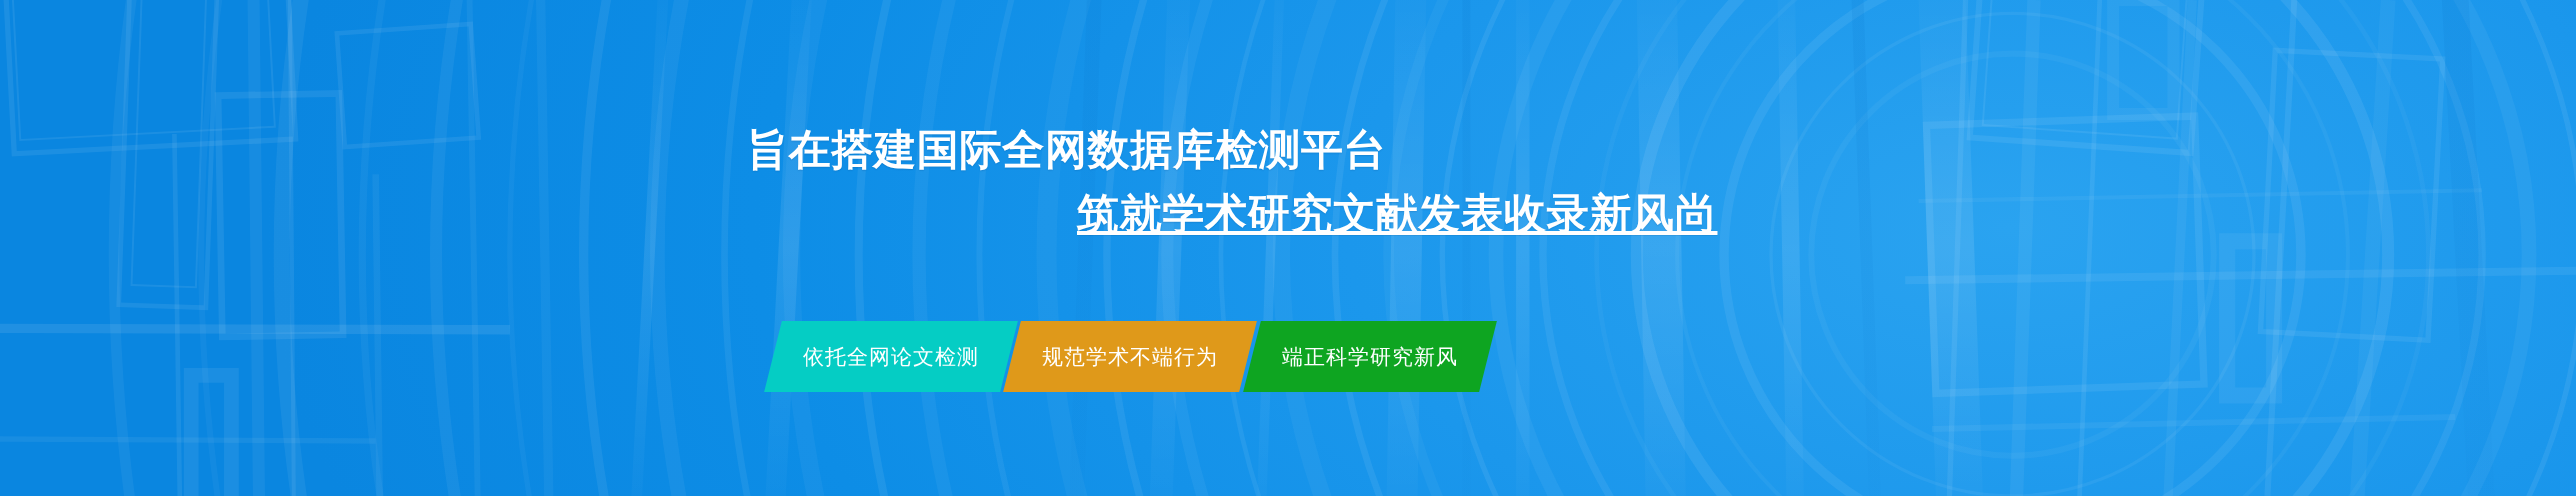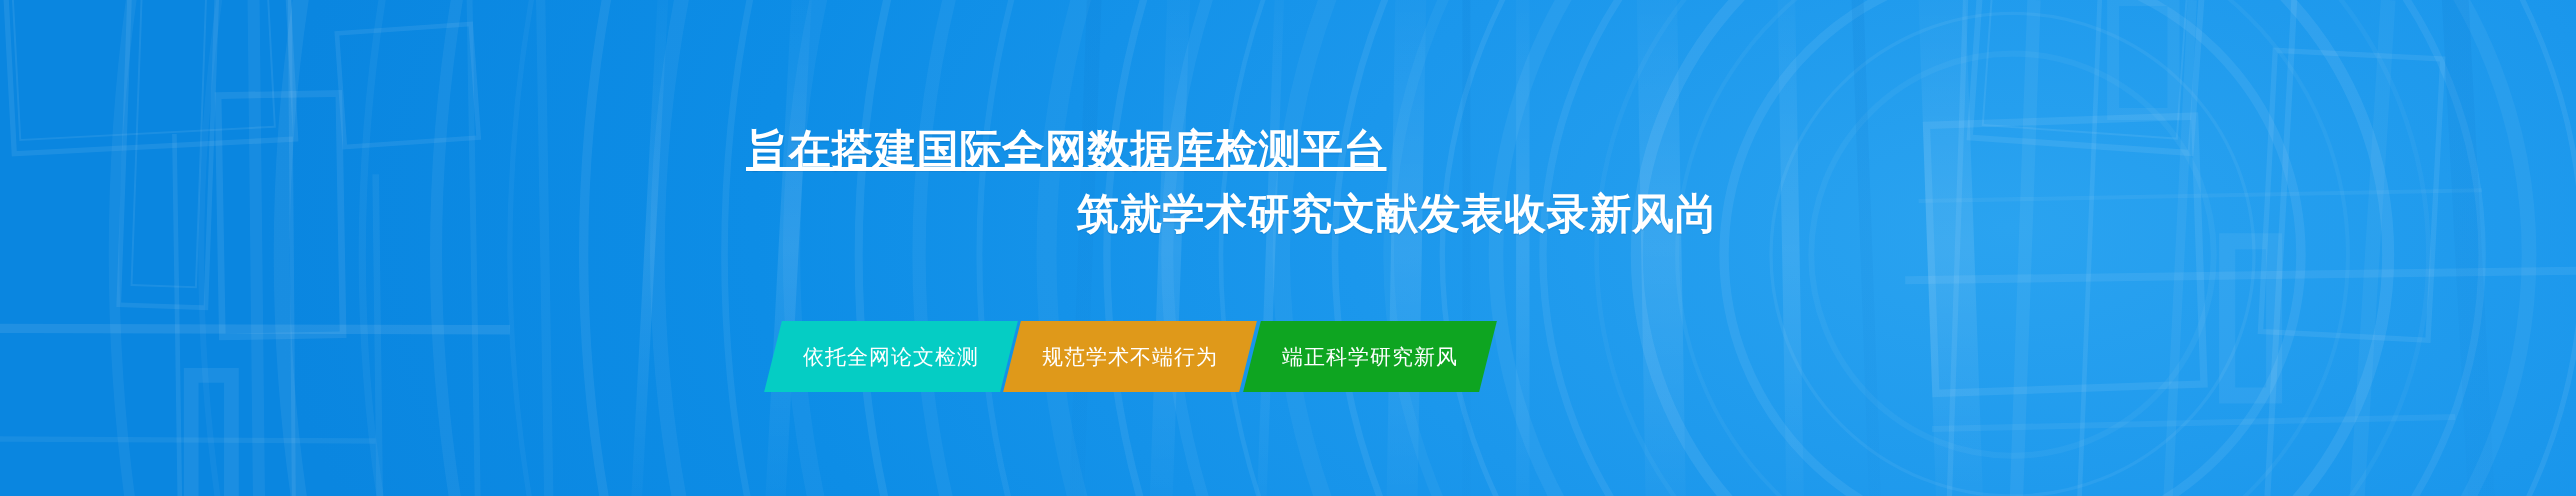--- a/index.html
+++ b/index.html
@@ -57,20 +57,21 @@
   }
   .hl-line-1 {
     position: absolute;
     left: 746px;
     top: 129px;
   }
   .hl-line-2 {
     position: absolute;
     left: 1077px;
     top: 193px;
+    text-decoration: underline;
   }
 
   
   .badges {
     position: absolute;
     left: 773px;
     top: 321px;
     height: 71px;
     display: flex;
     align-items: stretch;
@@ -228,21 +229,21 @@
       <g fill="url(#sg2)">
         <rect x="1620" y="0" width="22" height="740" transform="skewX(-2)"></rect>
         <rect x="2180" y="0" width="12" height="740"></rect>
         <rect x="2760" y="0" width="18" height="740" transform="skewX(2)"></rect>
         <rect x="3640" y="0" width="40" height="740" transform="skewX(3)"></rect>
       </g>
     </svg>
   </div>
 
   <div class="headline">
-    <div class="hl-line hl-line-1" style="color: rgb(255, 255, 255); text-decoration: underline;">旨在搭建国际全网数据库检测平台</div>
+    <div class="hl-line hl-line-1" style="color: rgb(255, 255, 255);">旨在搭建国际全网数据库检测平台</div>
     <div class="hl-line hl-line-2" style="color: rgb(255, 255, 255);">筑就学术研究文献发表收录新风尚</div>
   </div>
 
   <div class="badges">
     <div class="badge badge-1" style="background: rgb(5, 205, 196);">
       <span style="color: rgb(255, 255, 255);">依托全网论文检测</span>
     </div>
     <div class="badge badge-2" style="background: rgb(223, 153, 26);">
       <span style="color: rgb(255, 255, 255);">规范学术不端行为</span>
     </div>

